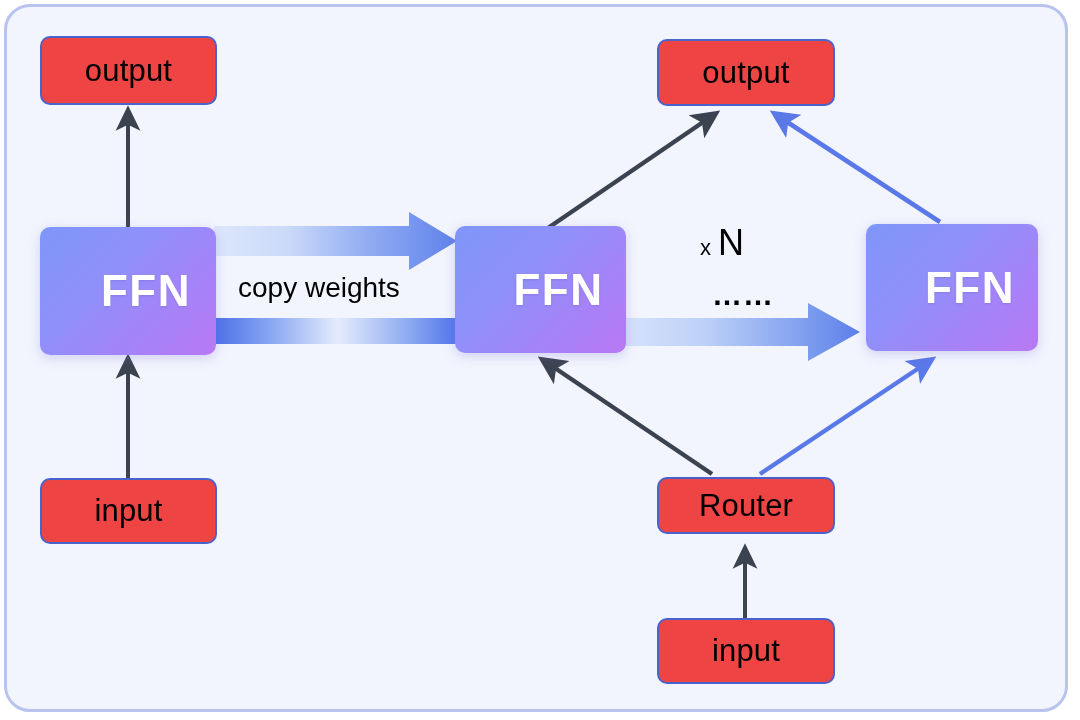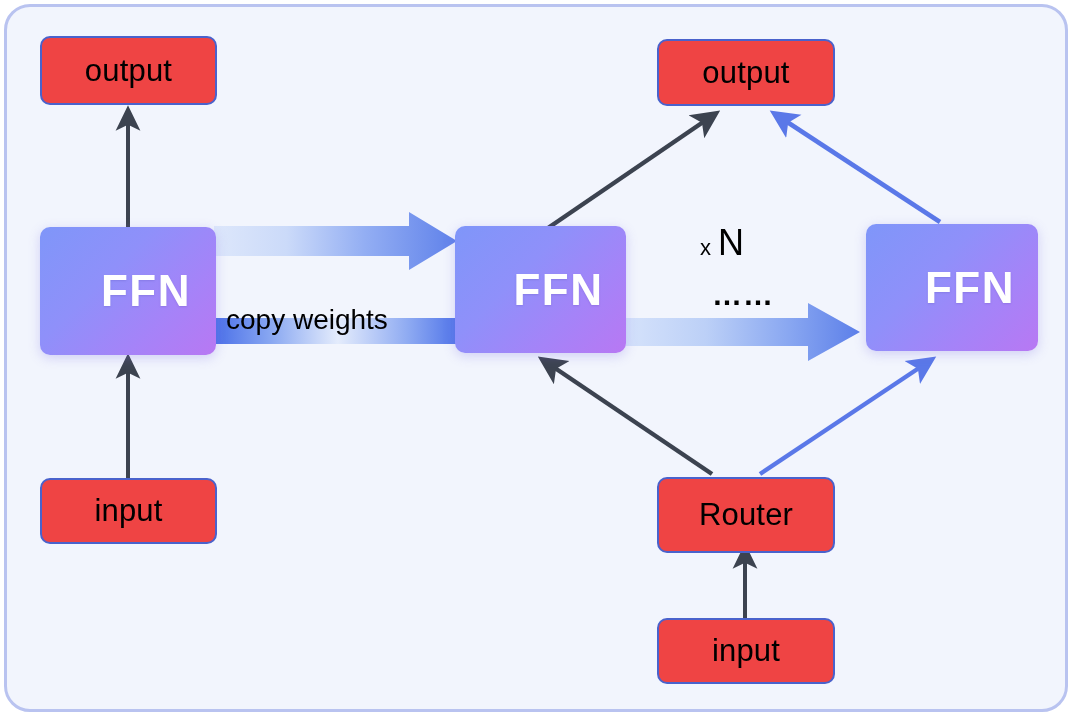--- a/index.html
+++ b/index.html
@@ -70,23 +70,22 @@
     padding-left: 36px;
   }
   
   .lbl {
     position: absolute;
     color: #000000;
     white-space: nowrap;
   }
   #copy-weights-label {
     font-size: 28px;
-    left: 226px;
+    left: 238px;
     top: 272px;
-    margin-top: 32px;
   }
   #repeat-label {
     left: 700px;
     top: 222px;
     display: flex;
     align-items: baseline;
     gap: 7px;
   }
   #repeat-label .x { font-size: 22px; }
   #repeat-label .n { font-size: 36px; }
@@ -163,21 +162,21 @@
   <div class="ffn" id="left-ffn" style="left:40px; top:227px; width:176px; height:128px;">FFN</div>
 
   <div class="pbox" id="left-input" style="left:40px; top:478px; width:177px; height:66px;">input</div>
 
   <div class="pbox" id="right-output" style="left:657px; top:39px; width:178px; height:67px;">output</div>
 
   <div class="ffn" id="middle-ffn" style="left:455px; top:226px; width:171px; height:127px;">FFN</div>
 
   <div class="ffn" id="right-ffn" style="left:866px; top:224px; width:172px; height:127px;">FFN</div>
 
-  <div class="pbox" id="router-box" style="left:657px; top:477px; width:178px; height:76px;">Router</div>
+  <div class="pbox" id="router-box" style="left:657px; top:477px; width:178px; height:57px;">Router</div>
 
   <div class="pbox" id="right-input" style="left:657px; top:618px; width:178px; height:66px;">input</div>
 
   <div class="lbl" id="copy-weights-label">copy weights</div>
 
   <div class="lbl" id="repeat-label">
     <span class="x">x</span>
     <span class="n">N</span>
   </div>
 

